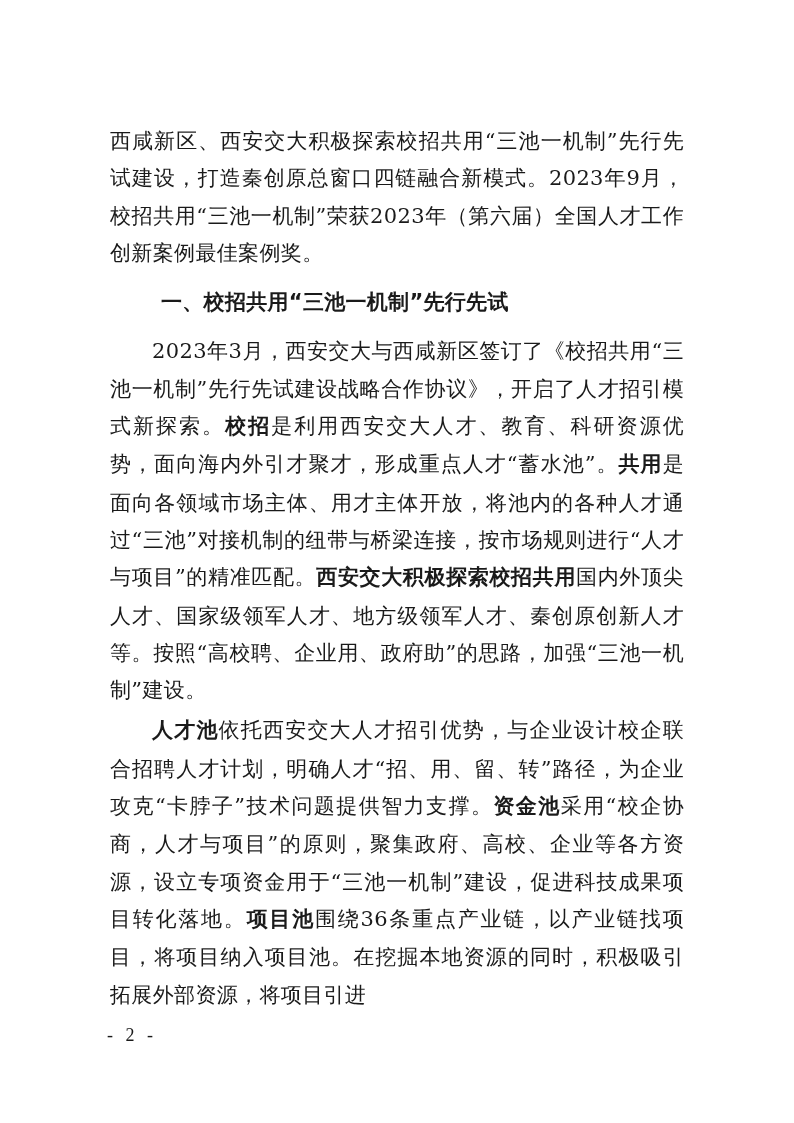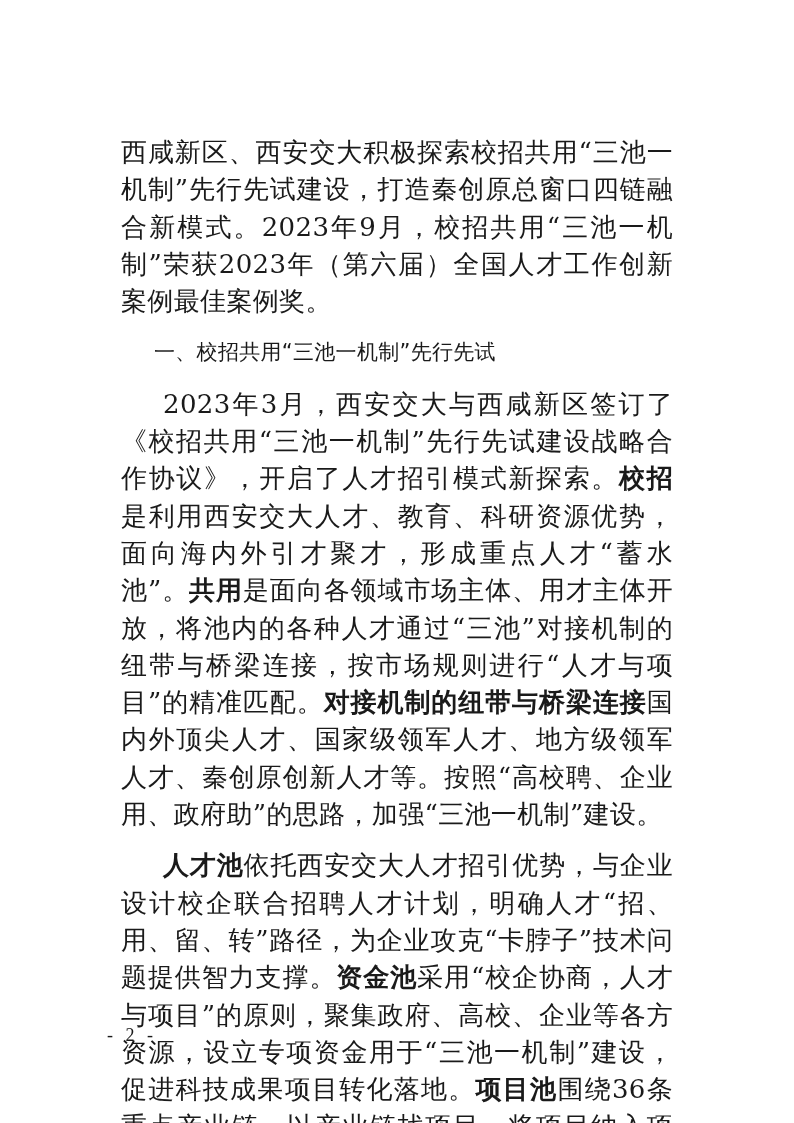--- a/index.html
+++ b/index.html
@@ -15,40 +15,40 @@
       color: #1a1a1a;
       font-family: "DejaVu Serif", "Liberation Serif", serif;
     }
     .page {
       position: absolute;
       left: 107px;
       top: 120px;
       width: 580px;
     }
     .para {
-      margin: 14px;
-      font-size: 26px;
+      margin: 3px;
+      font-size: 21px;
       line-height: 37.3px;
       text-align: justify;
       text-align-last: left;
       letter-spacing: 0.35px;
       word-break: break-all;
     }
     .indent { text-indent: 42px; }
     .heading {
-      margin: 5px;
+      margin: 12px;
       font-family: "DejaVu Sans", "Liberation Sans", sans-serif;
-      font-weight: normal;
+      font-weight: bold;
       font-size: 21px;
       line-height: 37.3px;
       text-indent: 42px;
       letter-spacing: 0.3px;
     }
     .b {
-      font-family: Liberation Serif, serif;
+      font-family: Liberation Mono, monospace;
       font-weight: bold;
     }
     .page-number {
       position: absolute;
       left: 107px;
       top: 1025px;
       font-size: 18px;
       font-family: "Liberation Serif", "DejaVu Serif", serif;
       letter-spacing: 4px;
     }
@@ -57,21 +57,21 @@
 <body>
 
 <div class="page">
   <p class="para">
     <span>西咸新区、西安交大积极探索校招共用“三池一机制”先行先试建设，打造秦创原总窗口四链融合新模式。2023年9月，校招共用“三池一机制”荣获2023年（第六届）全国人才工作创新案例最佳案例奖。</span>
   </p>
 
   <h2 class="heading">一、校招共用“三池一机制”先行先试</h2>
 
   <p class="para indent">
-    <span>2023年3月，西安交大与西咸新区签订了《校招共用“三池一机制”先行先试建设战略合作协议》，开启了人才招引模式新探索。</span><span class="b">校招</span><span>是利用西安交大人才、教育、科研资源优势，面向海内外引才聚才，形成重点人才“蓄水池”。</span><span class="b">共用</span><span>是面向各领域市场主体、用才主体开放，将池内的各种人才通过“三池”对接机制的纽带与桥梁连接，按市场规则进行“人才与项目”的精准匹配。</span><span class="b">对接机制的纽带与桥梁连接</span><span>国内外顶尖人才、国家级领军人才、地方级领军人才、秦创原创新人才等。按照“高校聘、企业用、政府助”的思路，加强“三池一机制”建设。</span>
+    <span>2023年3月，西安交大与西咸新区签订了《校招共用“三池一机制”先行先试建设战略合作协议》，开启了人才招引模式新探索。</span><span class="b">校招</span><span>是利用西安交大人才、教育、科研资源优势，面向海内外引才聚才，形成重点人才“蓄水池”。</span><span class="b">共用</span><span>是面向各领域市场主体、用才主体开放，将池内的各种人才通过“三池”对接机制的纽带与桥梁连接，按市场规则进行“人才与项目”的精准匹配。</span><span class="b">西安交大积极探索校招共用</span><span>国内外顶尖人才、国家级领军人才、地方级领军人才、秦创原创新人才等。按照“高校聘、企业用、政府助”的思路，加强“三池一机制”建设。</span>
   </p>
 
   <p class="para indent">
     <span class="b">人才池</span><span>依托西安交大人才招引优势，与企业设计校企联合招聘人才计划，明确人才“招、用、留、转”路径，为企业攻克“卡脖子”技术问题提供智力支撑。</span><span class="b">资金池</span><span>采用“校企协商，人才与项目”的原则，聚集政府、高校、企业等各方资源，设立专项资金用于“三池一机制”建设，促进科技成果项目转化落地。</span><span class="b">项目池</span><span>围绕36条重点产业链，以产业链找项目，将项目纳入项目池。在挖掘本地资源的同时，积极吸引拓展外部资源，将项目引进</span>
   </p>
 </div>
 
 <div class="page-number">- 2 -</div>
 
 </body></html>

